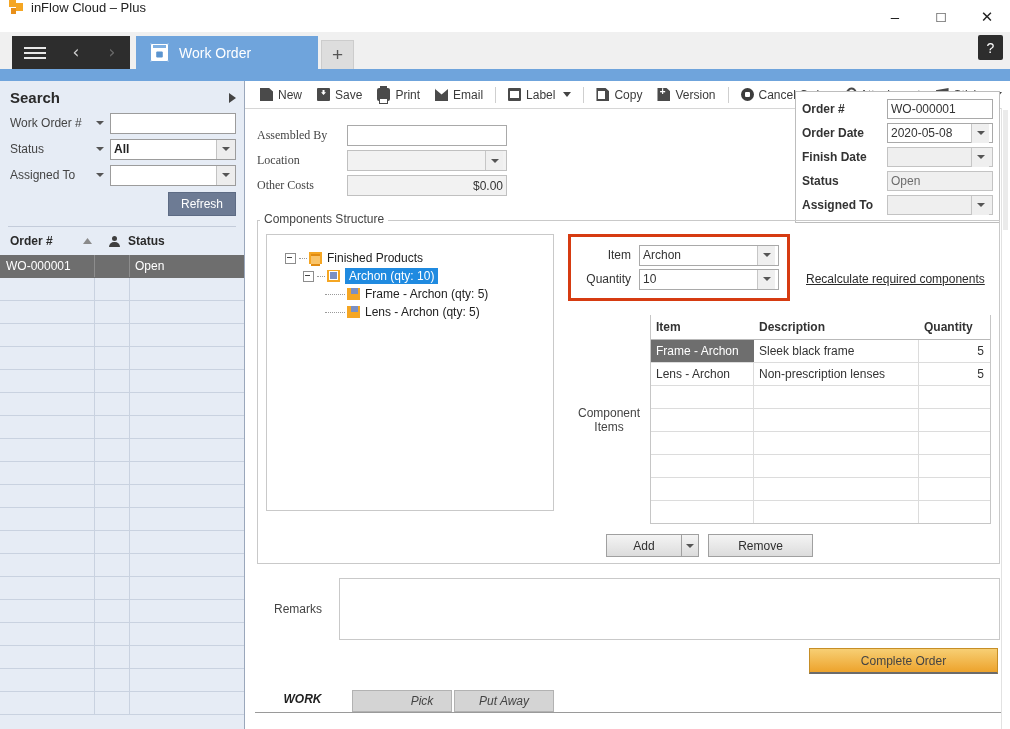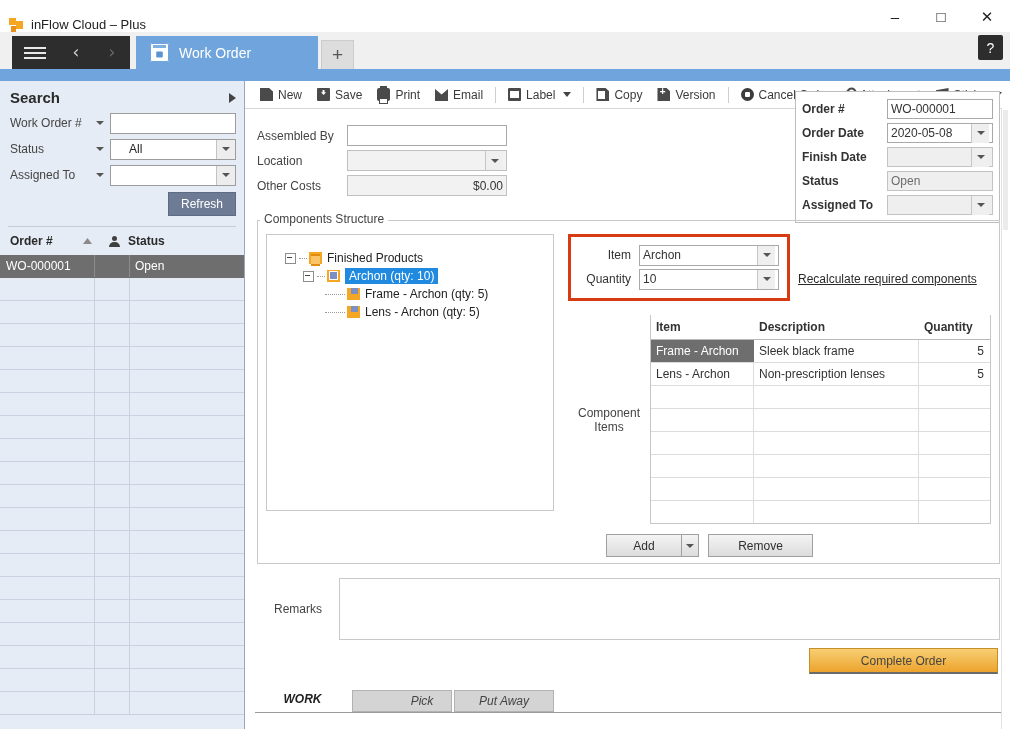--- a/index.html
+++ b/index.html
@@ -5,21 +5,21 @@
   html,body{margin:0;padding:0;}
   body{
     width:1010px;height:729px;overflow:hidden;
     font-family:"Liberation Sans",sans-serif;
     font-size:12px;color:#333;background:#fff;
     -webkit-font-smoothing:none;
   }
   .app{position:relative;width:1010px;height:729px;box-sizing:border-box;}
 
   
-  .titlebar{height:32px;background:#fff;display:flex;align-items:flex-end;position:relative;}
+  .titlebar{height:32px;background:#fff;display:flex;align-items:flex-start;position:relative;}
   .tb-logo{width:14px;height:14px;margin-left:9px;margin-right:8px;position:relative;}
   .tb-logo .sq1{position:absolute;left:0;top:0;width:7px;height:7px;background:#f5a623;}
   .tb-logo .sq2{position:absolute;left:7px;top:3px;width:7px;height:8px;background:#f5a623;}
   .tb-logo .sq3{position:absolute;left:2px;top:8px;width:5px;height:6px;background:#e8901a;}
   .tb-title{font-size:13px;color:#222;}
   .winbtns{position:absolute;right:0;top:0;height:32px;display:flex;}
   .winbtn{width:46px;height:32px;display:flex;align-items:center;justify-content:center;
     font-size:15px;color:#222;line-height:1;cursor:default;}
 
   
@@ -56,21 +56,21 @@
   .srch-hd{display:flex;align-items:center;justify-content:space-between;padding:8px 8px 4px 10px;}
   .srch-hd h2{margin:0;font-size:15px;font-weight:bold;color:#2a2a2a;}
   .tri-right{width:0;height:0;border-left:7px solid #444;border-top:5px solid transparent;
     border-bottom:5px solid transparent;}
   .frow{display:flex;align-items:center;height:24px;margin:1px 8px 1px 10px;}
   .flabel{font-size:12px;color:#444;width:80px;}
   .fcaret{width:20px;display:flex;justify-content:center;}
   .caret{width:0;height:0;border-top:4px solid #555;border-left:4px solid transparent;
     border-right:4px solid transparent;}
   .finput{flex:1;height:21px;background:#fff;border:1px solid #9c9c9c;box-sizing:border-box;
-    display:flex;align-items:center;font-size:12px;color:#222;padding-left:18px;}
+    display:flex;align-items:center;font-size:12px;color:#222;padding-left:3px;font-weight:bold;}
   .finput.combo{padding-right:0;}
   .combobtn{width:18px;height:19px;background:#ededed;border-left:1px solid #c3c3c3;
     display:flex;align-items:center;justify-content:center;margin-left:auto;}
   .refresh-wrap{display:flex;justify-content:flex-end;padding:4px 8px 6px 0;}
   .btn-refresh{background:#6d7b94;color:#fff;font-size:12px;padding:4px 12px;border:1px solid #5d6b84;}
   .hr-sep{height:1px;background:#c4ccda;margin:4px 8px 0 8px;}
   .grid-hd{display:flex;align-items:center;height:28px;padding-left:10px;font-size:12px;
     font-weight:bold;color:#2a2a2a;}
   .gh-order{width:72px;}
   .gh-sort{width:18px;}
@@ -117,21 +117,21 @@
   .ico-version{background:#4a4a4a;clip-path:polygon(0 0,70% 0,100% 26%,100% 100%,0 100%);}
   .ico-version::after{content:"+";position:absolute;left:2px;top:-2px;color:#fff;font-size:10px;font-weight:bold;}
   .ico-cancel{background:#3c3c3c;border-radius:50%;}
   .ico-cancel::after{content:"";position:absolute;left:4px;top:4px;width:5px;height:5px;background:#fff;border-radius:1px;}
   .ico-attach{border:2px solid #4a4a4a;border-radius:7px;width:6px;height:11px;transform:rotate(40deg);}
   .ico-sticky{background:#4a4a4a;clip-path:polygon(0 18%,100% 0,100% 80%,0 100%);}
 
   .form-top{display:flex;padding:14px 0 0 0;}
   .form-left{width:275px;padding-left:12px;}
   .fl-row{display:flex;align-items:center;height:25px;}
-  .fl-lab{width:90px;font-size:12px;color:#444;}
+  .fl-lab{width:90px;font-size:12px;color:#444;font-family:Liberation Serif, serif;}
   .fl-in{width:160px;height:21px;border:1px solid #a9a9a9;background:#fff;box-sizing:border-box;
     display:flex;align-items:center;font-size:12px;padding:0 3px;}
   .fl-in.gray{background:#f2f2f2;border-color:#c0c0c0;}
   .fl-in.right{justify-content:flex-end;}
   .dd-btn{width:17px;height:19px;background:#efefef;border-left:1px solid #c6c6c6;
     display:flex;align-items:center;justify-content:center;margin-left:auto;}
 
   .order-box{position:absolute;right:10px;top:10px;width:205px;border:1px solid #bdbdbd;
     background:#fff;padding:5px 6px;box-sizing:border-box;}
   .ob-row{display:flex;align-items:center;height:24px;}
@@ -170,21 +170,21 @@
   .tnode.sel .tlabel{background:#1f8ae0;color:#fff;padding:1px 4px;}
 
   .comp-right{flex:1;padding-left:14px;position:relative;}
   .itembox{border:3px solid #d63b11;padding:6px 8px 7px 8px;display:inline-block;
     background:#fff;box-sizing:border-box;width:222px;}
   .ib-row{display:flex;align-items:center;height:24px;}
   .ib-lab{width:52px;text-align:right;padding-right:8px;font-size:12px;color:#333;}
   .ib-in{flex:1;height:21px;border:1px solid #a9a9a9;background:#fff;box-sizing:border-box;
     display:flex;align-items:center;font-size:12px;padding:0 3px;}
   .ib-in.right{justify-content:flex-end;}
-  .recalc{position:absolute;left:244px;top:38px;font-size:12px;color:#2a2a2a;
+  .recalc{position:absolute;left:252px;top:38px;font-size:12px;color:#2a2a2a;
     text-decoration:underline;white-space:nowrap;}
 
   .citems-wrap{display:flex;margin-top:14px;}
   .citems-lab{width:82px;font-size:12px;color:#444;text-align:center;
     display:flex;align-items:center;justify-content:center;}
   .ctable{flex:1;border:1px solid #c6c6c6;border-top:none;background:#fff;box-sizing:border-box;}
   .ct-hd{display:flex;height:24px;align-items:center;font-size:12px;font-weight:bold;color:#333;
     border-bottom:1px solid #b9b9b9;}
   .ct-r{display:flex;height:22px;font-size:12px;border-bottom:1px solid #dcdcdc;}
   .ct-r:last-child{border-bottom:none;}

